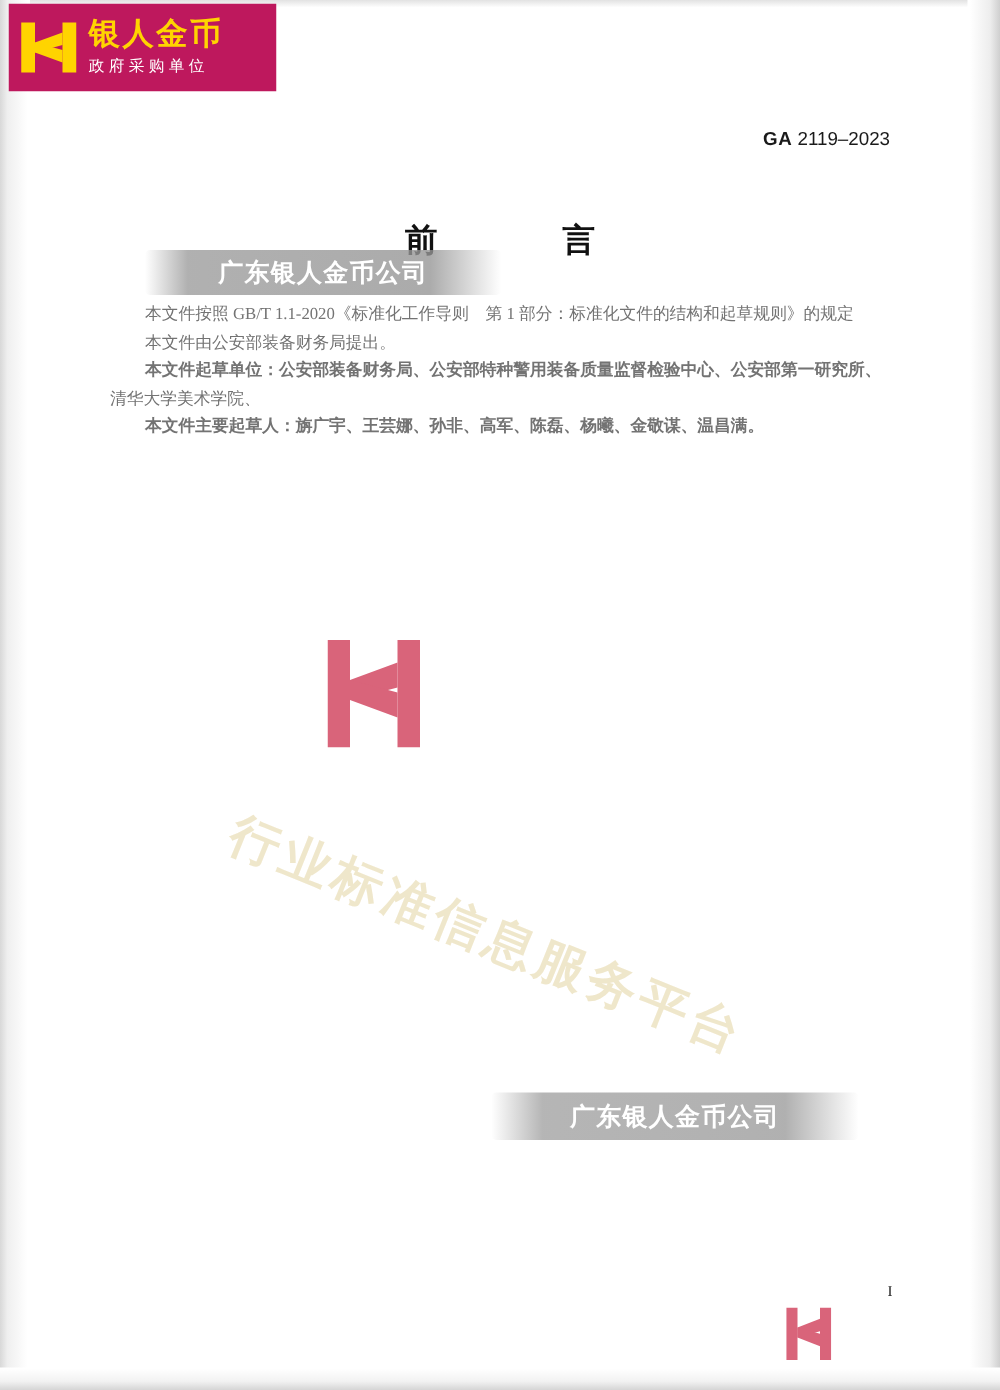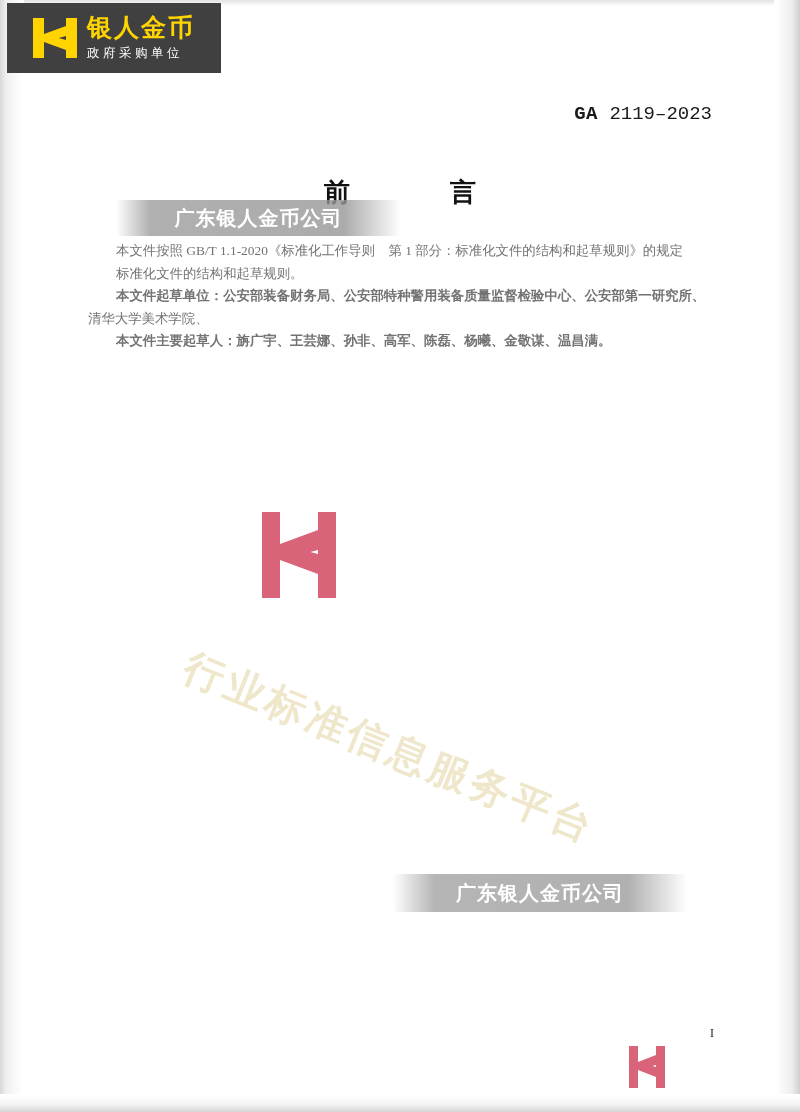--- a/index.html
+++ b/index.html
@@ -49,25 +49,25 @@
     background: linear-gradient(to bottom, #e2e2e2 0px, #ffffff 6px);
   }
 
   
   .logo-banner {
     position: absolute;
     left: 7px;
     top: 3px;
     width: 214px;
     height: 70px;
-    background: #404040;
+    background: #be185d;
     display: flex;
     align-items: center;
     box-sizing: border-box;
-    padding-left: 24px;
+    padding-left: 8px;
   }
   .logo-mark {
     width: 48px;
     height: 48px;
     flex: 0 0 48px;
     position: relative;
   }
   .logo-text-wrap {
     margin-left: 8px;
     display: flex;
@@ -88,22 +88,22 @@
     font-size: 12.5px;
     letter-spacing: 3.5px;
     margin-top: 4px;
   }
 
   
   .std-number {
     position: absolute;
     right: 88px;
     top: 103px;
-    font-family: Liberation Mono, monospace;
-    font-size: 19px;
+    font-family: Liberation Sans, sans-serif;
+    font-size: 15px;
     color: #1a1a1a;
   }
   .std-number b {
     font-weight: bold;
     letter-spacing: 0.5px;
   }
 
   
   .doc-title {
     position: absolute;
@@ -242,21 +242,21 @@
   <div class="std-number">
     <b>GA</b><span>&nbsp;</span><span>2119–2023</span>
   </div>
 
   <div class="doc-title">前　　言</div>
 
   <div class="pill-wm pill-wm-1">广东银人金币公司</div>
 
   <div class="body-block">
     <p class="indent2">本文件按照 GB/T 1.1-2020《标准化工作导则　第 1 部分：标准化文件的结构和起草规则》的规定</p>
-    <p class="indent2">标准化文件的结构和起草规则。</p>
+    <p class="indent2">本文件由公安部装备财务局提出。</p>
     <p class="indent2 bold-lead">本文件起草单位：公安部装备财务局、公安部特种警用装备质量监督检验中心、公安部第一研究所、</p>
     <p class="noindent">清华大学美术学院、</p>
     <p class="indent2 bold-lead">本文件主要起草人：旃广宇、王芸娜、孙非、高军、陈磊、杨曦、金敬谋、温昌满。</p>
   </div>
 
   <div class="center-logo">
     <svg width="74" height="86" viewBox="0 0 74 86" aria-hidden="true">
       <rect x="0" y="0" width="18" height="86" fill="#d9647a"></rect>
       <rect x="56" y="0" width="18" height="86" fill="#d9647a"></rect>
       <polygon points="18,32 56,18 56,38 18,48" fill="#d9647a"></polygon>

